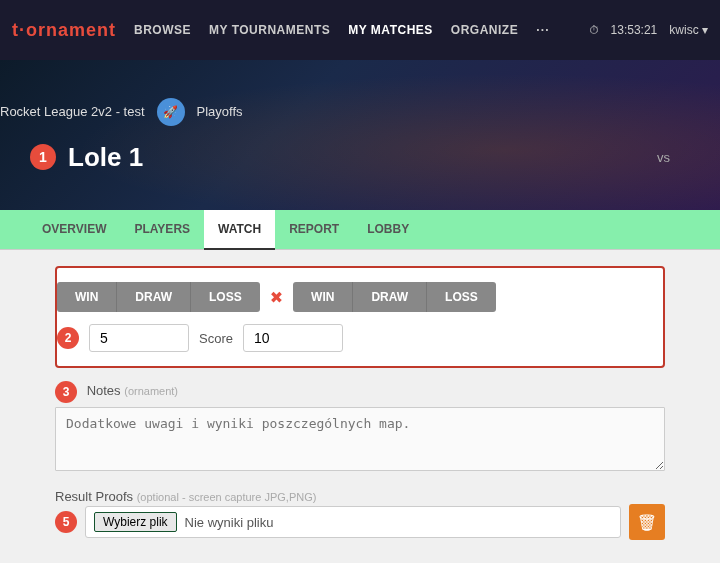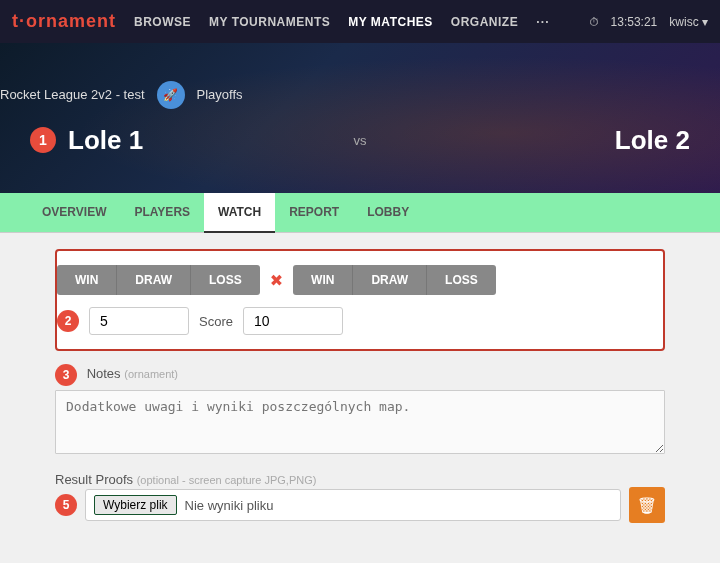--- a/index.html
+++ b/index.html
@@ -3,21 +3,21 @@
   <meta charset="utf-8">
   <style>
     * { box-sizing: border-box; margin: 0; padding: 0; }
     body { font-family: Arial, sans-serif; background: #f0f0f0; width: 720px; min-height: 563px; overflow-x: hidden; }
 
     
     .navbar {
       background: #1a1a2e;
       display: flex;
       align-items: center;
-      height: 43px;
+      height: 60px;
       padding: 0 12px;
       gap: 18px;
     }
     .navbar-logo {
       color: #fff;
       font-weight: bold;
       font-size: 18px;
       letter-spacing: 1px;
     }
     .navbar-logo span { color: #e74c3c; }
@@ -372,23 +372,20 @@
     <span class="hero-game-title">Rocket League 2v2 - test</span>
     <div class="hero-game-icon">🚀</div>
     <span class="hero-stage">Playoffs</span>
   </div>
   <div class="hero-teams">
     <div class="hero-team-left">
       <div class="team-number">1</div>
       <span class="team-name">Lole 1</span>
     </div>
     <span class="hero-vs">vs</span>
-    <div class="hero-team-right">
-      <span class="team-name">Lole 2</span>
-    </div>
   </div>
 </div>
 
 <div class="tabs">
   <div class="tab">OVERVIEW</div>
   <div class="tab">PLAYERS</div>
   <div class="tab active">WATCH</div>
   <div class="tab">REPORT</div>
   <div class="tab">LOBBY</div>
 </div>

